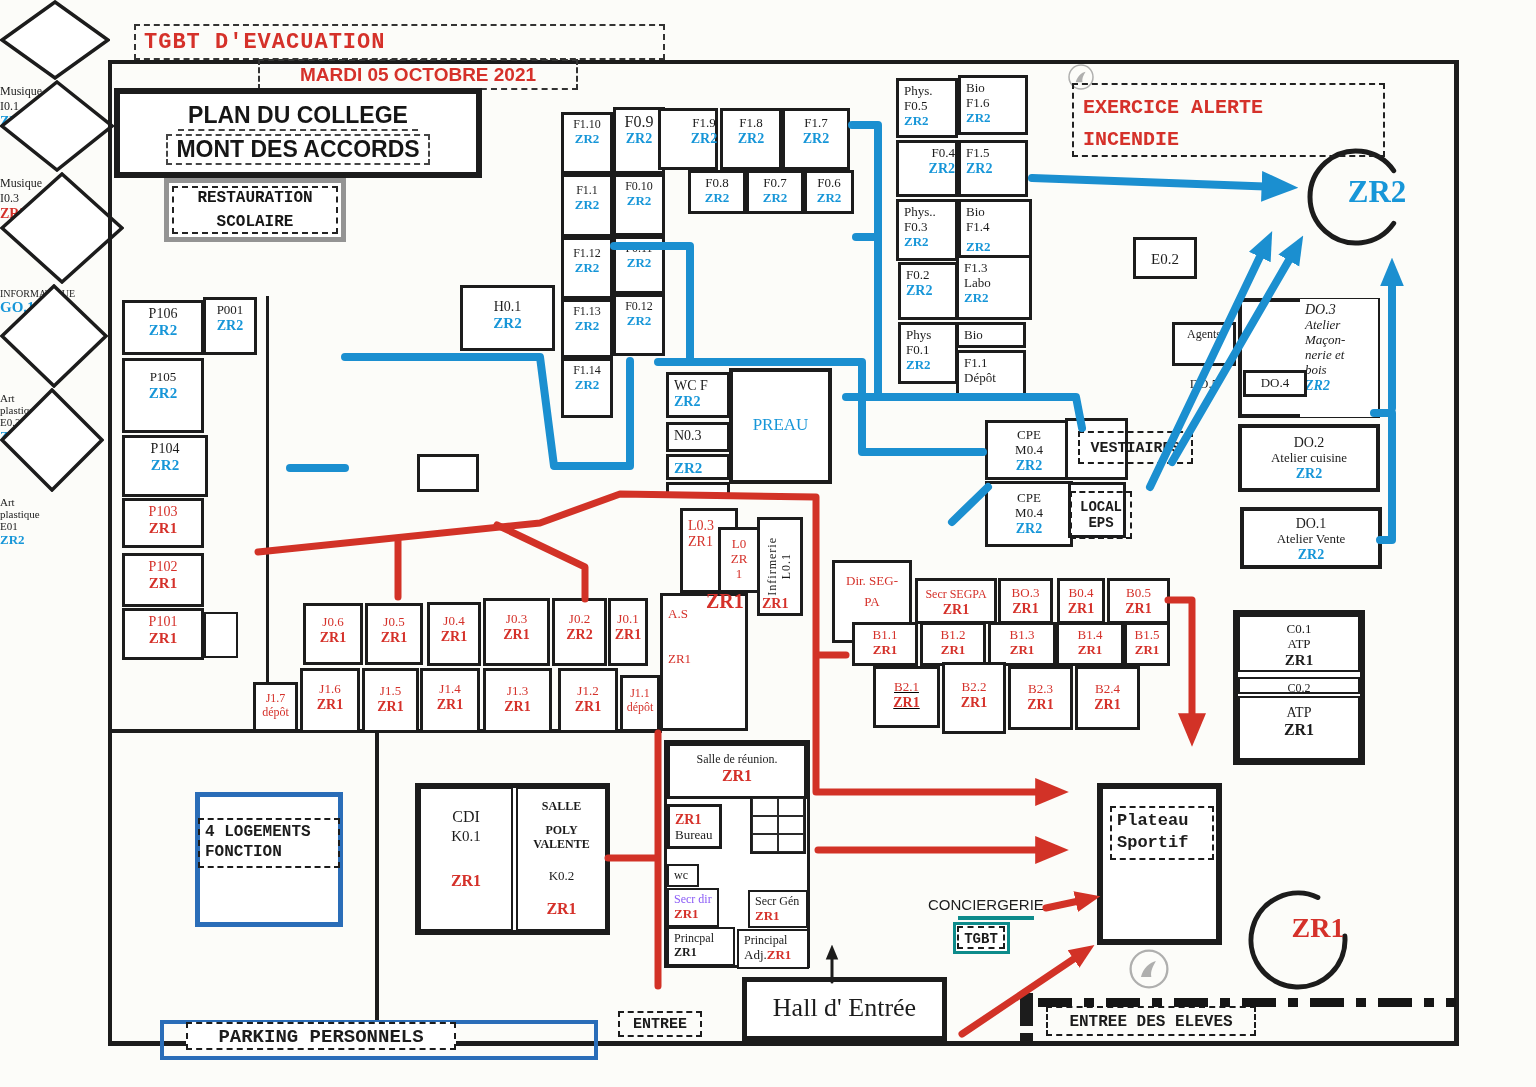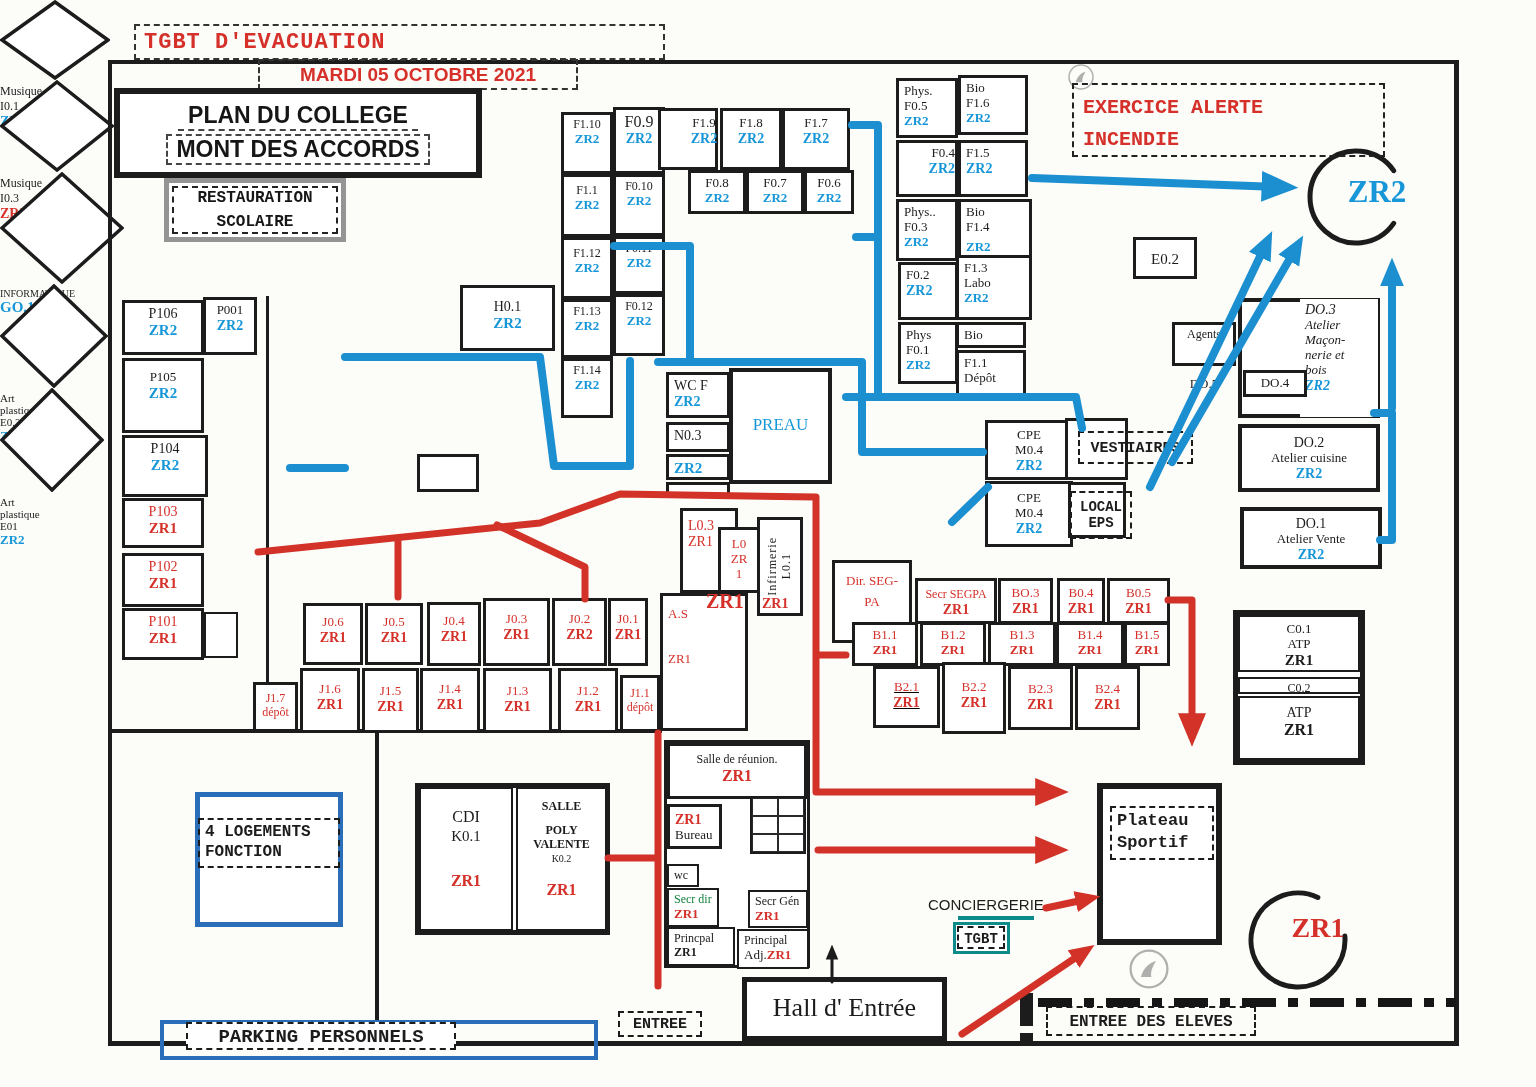--- a/index.html
+++ b/index.html
@@ -462,21 +462,21 @@
     <div class="bx" style="border-width: 5px; left: 415px; top: 783px; width: 195px; height: 152px;"></div>
     <div class="bx" style="border-width: 2px; left: 419px; top: 787px; width: 94px; height: 144px;">
       <div class="ln" style="font-size: 16px; color: rgb(28, 28, 28); margin-top: 16px;">CDI</div>
       <div class="ln" style="font-size: 15px; color: rgb(28, 28, 28); margin-top: 2px;">K0.1</div>
       <div class="ln" style="font-size: 16px; color: rgb(213, 49, 42); font-weight: bold; margin-top: 26px;">ZR1</div>
     </div>
     <div class="bx" style="border-width: 2px; left: 516px; top: 787px; width: 91px; height: 144px;">
       <div class="ln" style="font-size: 12px; color: rgb(28, 28, 28); font-weight: bold; margin-top: 8px;">SALLE</div>
       <div class="ln" style="font-size: 12px; color: rgb(28, 28, 28); font-weight: bold; margin-top: 10px;">POLY</div>
       <div class="ln" style="font-size: 12px; color: rgb(28, 28, 28); font-weight: bold;">VALENTE</div>
-      <div class="ln" style="font-size: 10px; color: rgb(28, 28, 28); margin-top: 2px;">K0.2</div>
+      <div class="ln" style="font-size: 13px; color: rgb(28, 28, 28); margin-top: 18px;">K0.2</div>
       <div class="ln" style="font-size: 16px; color: rgb(213, 49, 42); font-weight: bold; margin-top: 16px;">ZR1</div>
     </div>
     <div class="bx" style="left: 664px; top: 740px; width: 146px; height: 228px;"></div>
     <div class="bx" style="left: 667px; top: 743px; width: 140px; height: 56px;">
       <div class="ln" style="font-size: 12px; color: rgb(28, 28, 28); margin-top: 4px;">Salle de réunion.</div>
       <div class="ln" style="font-size: 16px; color: rgb(213, 49, 42); font-weight: bold;">ZR1</div>
     </div>
     <div class="bx al" style="left: 667px; top: 804px; width: 55px; height: 45px;">
       <div class="ln" style="font-size: 14px; color: rgb(213, 49, 42); font-weight: bold; margin-top: 2px;">ZR1</div>
       <div class="ln" style="font-size: 13px; color: rgb(28, 28, 28);">Bureau</div>
@@ -486,21 +486,21 @@
       <div class="cell"></div>
       <div class="cell"></div>
       <div class="cell"></div>
       <div class="cell"></div>
       <div class="cell"></div>
     </div>
     <div class="bx al" style="border-width: 2px; left: 667px; top: 864px; width: 32px; height: 23px;">
       <div class="ln" style="font-size: 12px; color: rgb(28, 28, 28);">wc</div>
     </div>
     <div class="bx al" style="border-width: 2px; left: 667px; top: 888px; width: 52px; height: 39px;">
-      <div class="ln" style="font-size: 12px; color: #15803d;">Secr dir</div>
+      <div class="ln" style="font-size: 12px; color: #8b5cf6;">Secr dir</div>
       <div class="ln" style="font-size: 13px; color: rgb(213, 49, 42); font-weight: bold;">ZR1</div>
     </div>
     <div class="bx al" style="border-width: 2px; left: 748px; top: 890px; width: 60px; height: 38px;">
       <div class="ln" style="font-size: 12px; color: rgb(28, 28, 28);">Secr Gén</div>
       <div class="ln" style="font-size: 13px; color: rgb(213, 49, 42); font-weight: bold;">ZR1</div>
     </div>
     <div class="bx al" style="border-width: 2px; left: 667px; top: 927px; width: 68px; height: 39px;">
       <div class="ln" style="font-size: 12px; color: rgb(28, 28, 28);">Princpal</div>
       <div class="ln" style="font-size: 12px; color: rgb(28, 28, 28); font-weight: bold;">ZR1</div>
     </div>

